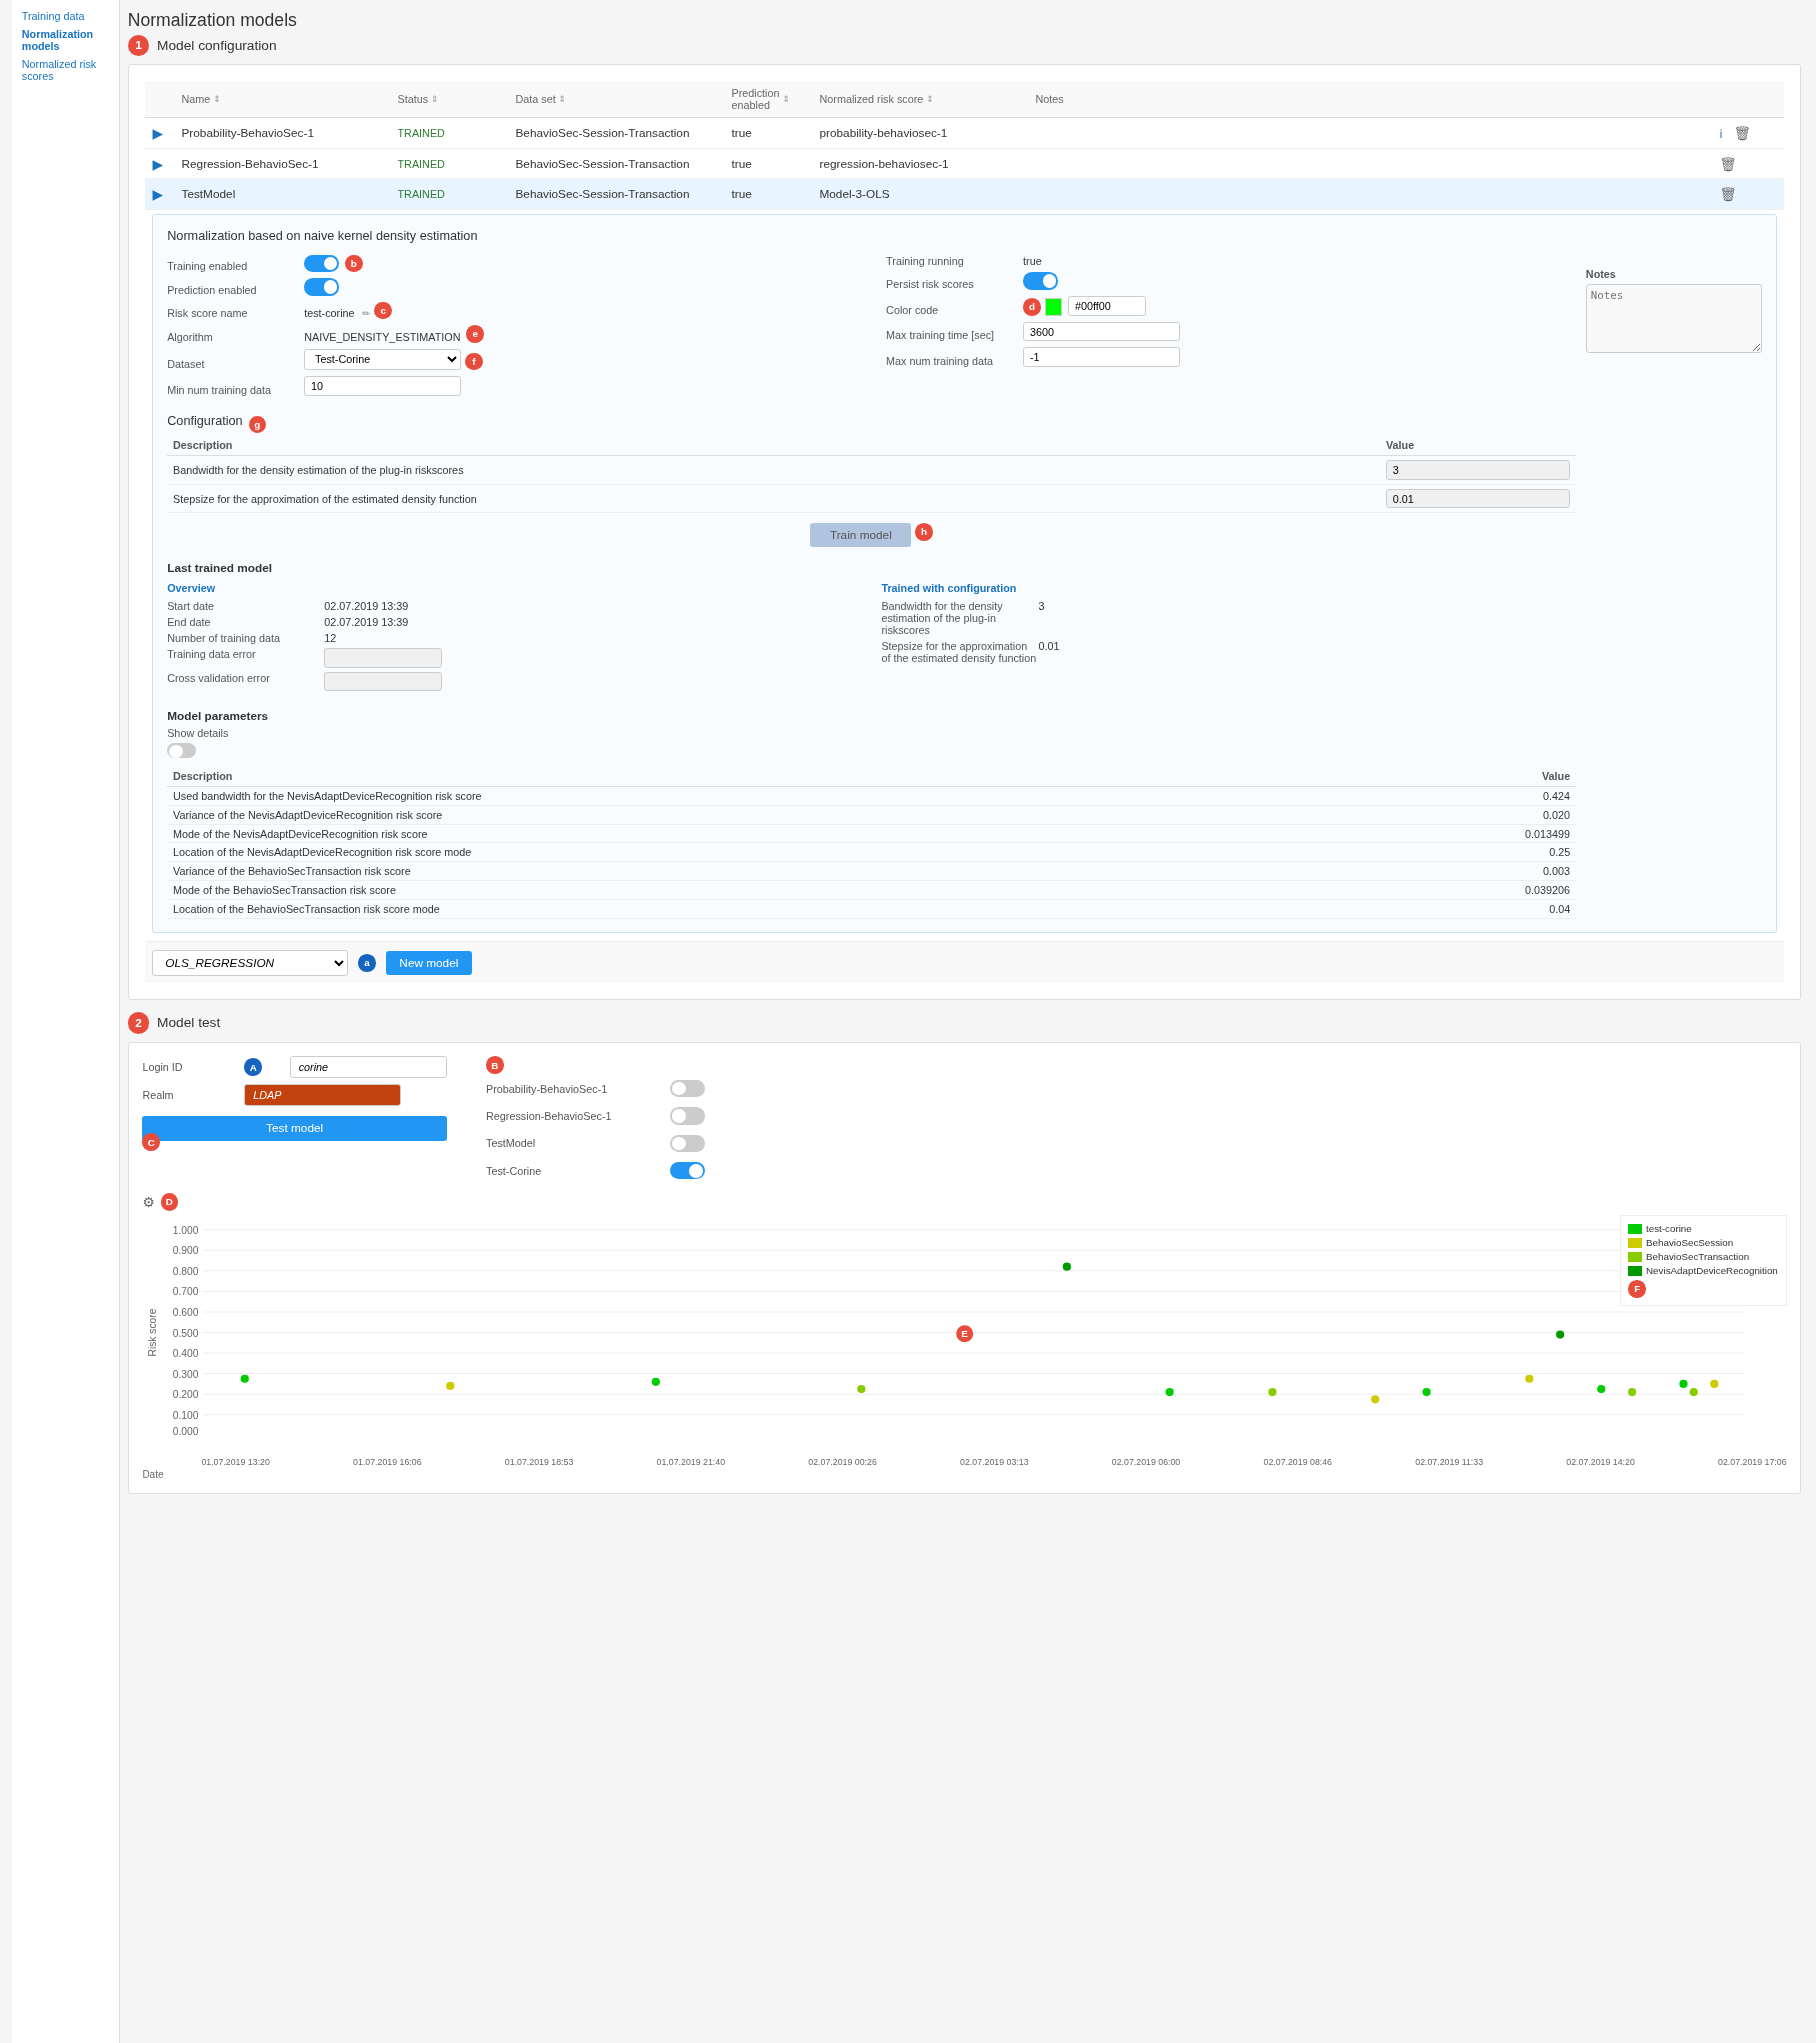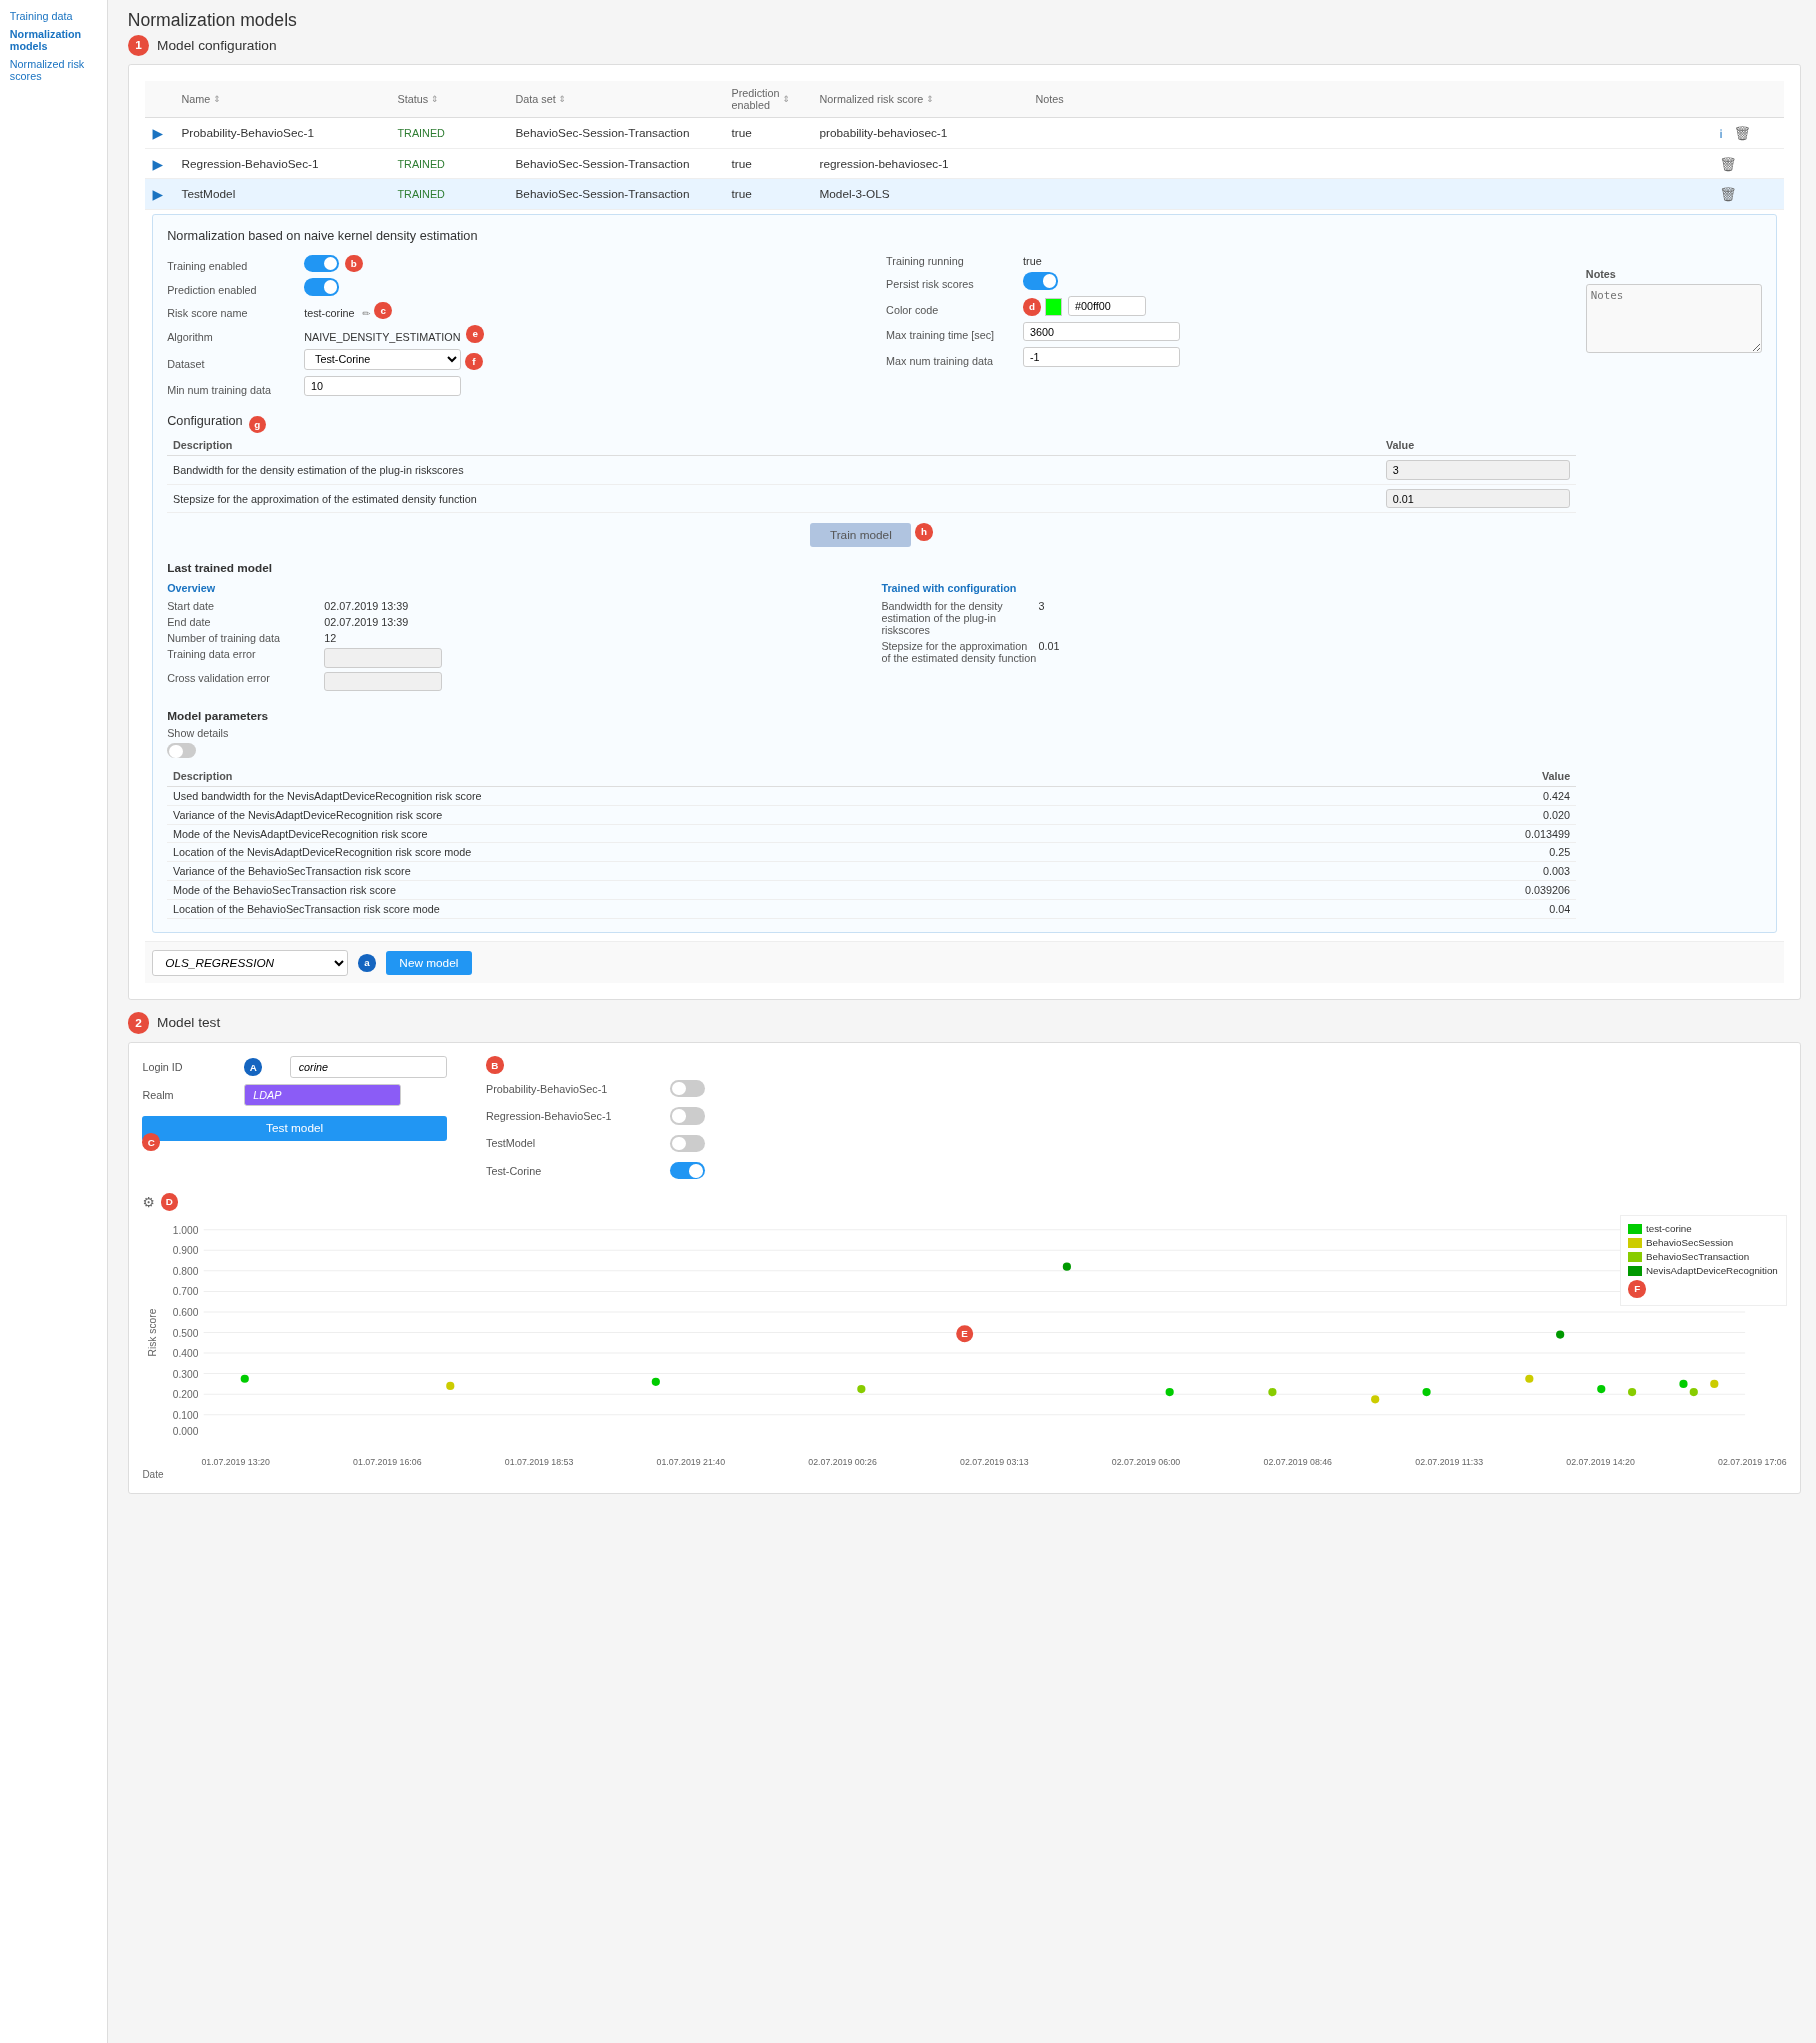--- a/index.html
+++ b/index.html
@@ -1,18 +1,18 @@
 <!DOCTYPE html>
 <html><head>
   <meta charset="utf-8">
   <style>
     * { box-sizing: border-box; margin: 0; padding: 0; }
     body { font-family: Arial, sans-serif; font-size: 11.8px; background: #f5f5f5; color: #333; }
     
-    .sidebar { position: fixed; left: 0; top: 0; width: 108px; height: 100%; background: #fff; border-right: 1px solid #ddd; padding: 9.8px; }
+    .sidebar { position: fixed; left: 12px; top: 0; width: 108px; height: 100%; background: #fff; border-right: 1px solid #ddd; padding: 9.8px; }
     .sidebar-link { color: #1a73c1; font-size: 10.8px; display: block; margin-bottom: 5.9px; cursor: pointer; text-decoration: none; }
     .sidebar-link.active { font-weight: bold; color: #1a73c1; }
     
     .main-content { margin-left: 113px; padding: 9.8px 14.7px; }
     
     h1.page-title { font-size: 17.6px; font-weight: normal; color: #333; margin-bottom: 3.9px; }
     
     .section-header { display: flex; align-items: center; margin-bottom: 7.8px; }
     .badge-circle { width: 21.6px; height: 21.6px; border-radius: 50%; background: #e74c3c; color: #fff; font-size: 11.8px; display: flex; align-items: center; justify-content: center; margin-right: 7.8px; font-weight: bold; }
     .section-title { font-size: 13.7px; color: #333; }
@@ -84,21 +84,21 @@
     
     .model-test-section { background: #fff; border: 1px solid #ddd; border-radius: 2.9px; padding: 13.7px; margin-bottom: 11.8px; }
     
     .test-form { display: flex; gap: 19.6px; align-items: flex-start; margin-bottom: 9.8px; }
     .test-form-left { display: flex; flex-direction: column; gap: 5.9px; }
     .test-form-right { display: flex; flex-direction: column; gap: 5.9px; }
     
     .test-field { display: flex; align-items: center; gap: 24px; }
     .test-label { width: 78px; font-size: 10.8px; color: #555; }
     .test-input { border: 1px solid #ccc; border-radius: 2.9px; padding: 3.9px 7.8px; font-size: 10.8px; width: 157px; background: #fff; font-style: italic; }
-    .test-input.realm { background: #8b5cf6; color: #fff; }
+    .test-input.realm { background: #c2410c; color: #fff; }
     
     .test-toggle-row { display: flex; align-items: center; gap: 7.8px; margin-bottom: 3.9px; }
     .test-toggle-label { width: 176px; font-size: 10.8px; color: #555; }
     
     .test-model-btn { background: #2196F3; color: #fff; border: none; border-radius: 2.9px; padding: 5.9px 15.7px; font-size: 11.8px; cursor: pointer; margin-top: 3.9px; }
     
     .chart-container { position: relative; margin-top: 9.8px; }
     .gear-icon { font-size: 13.7px; color: #666; cursor: pointer; margin-right: 5.9px; }
     .notes-label { font-size: 10.8px; color: #555; margin-bottom: 3.9px; font-weight: 600; }
     

